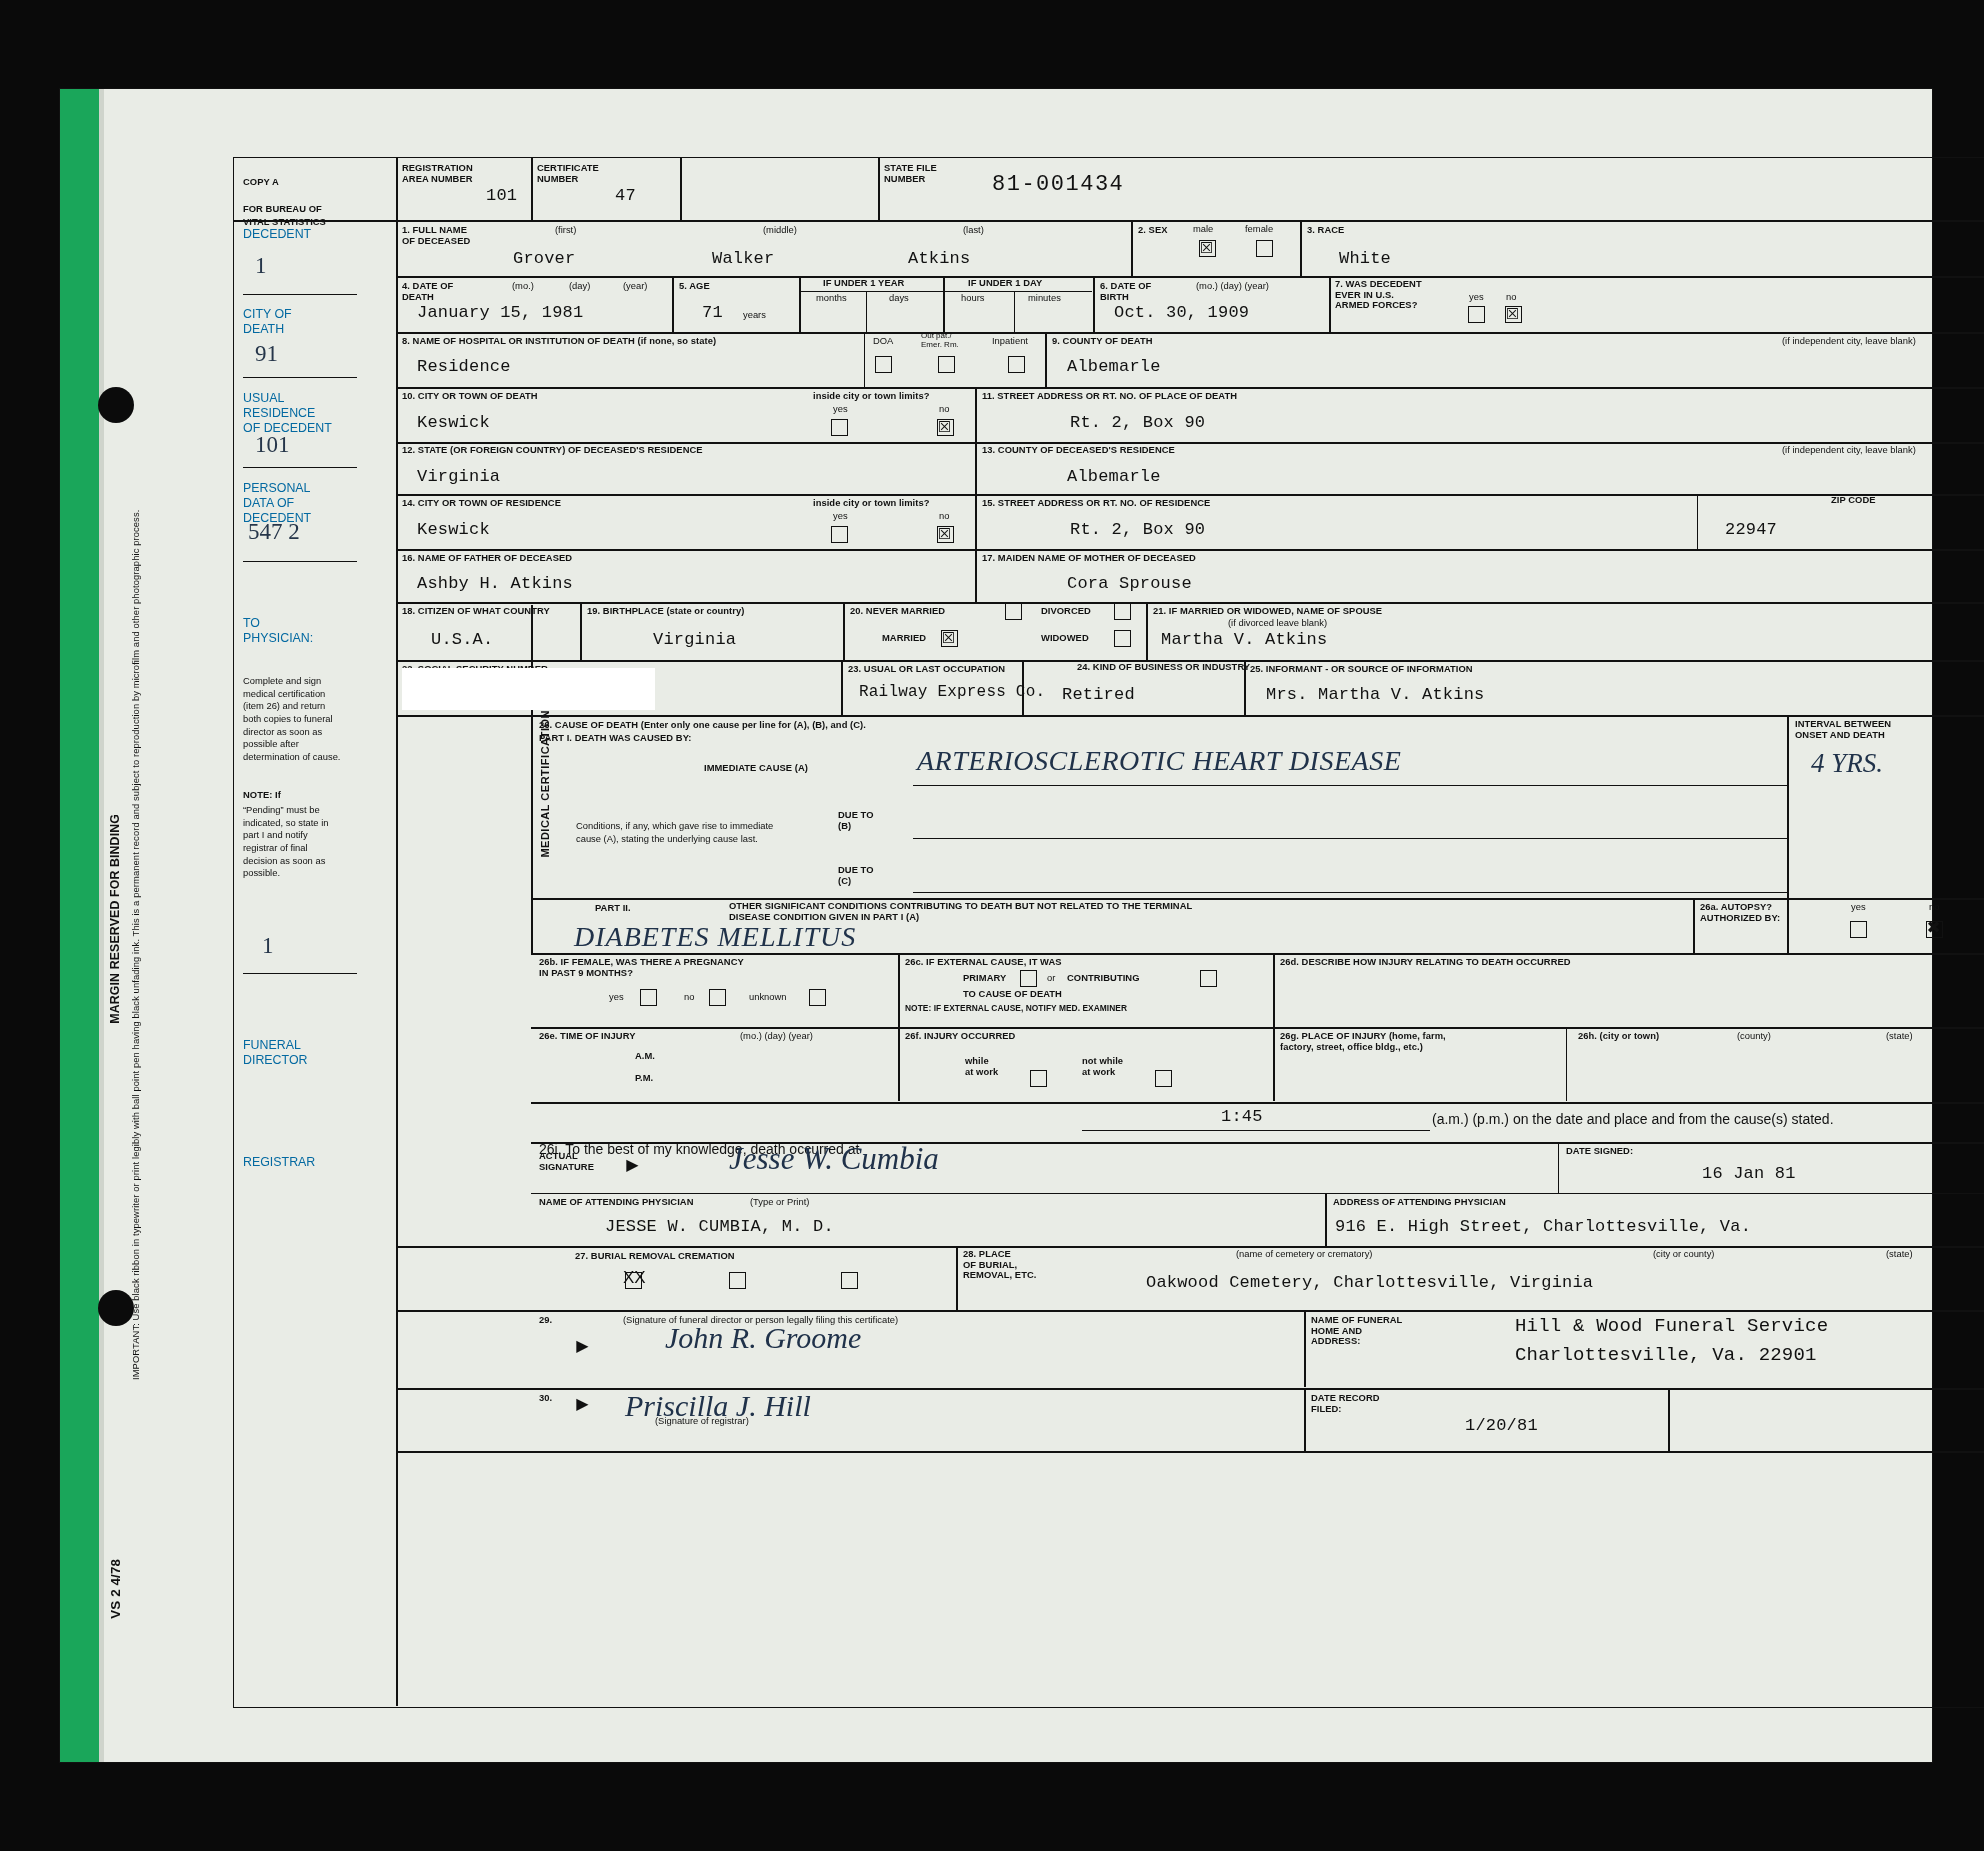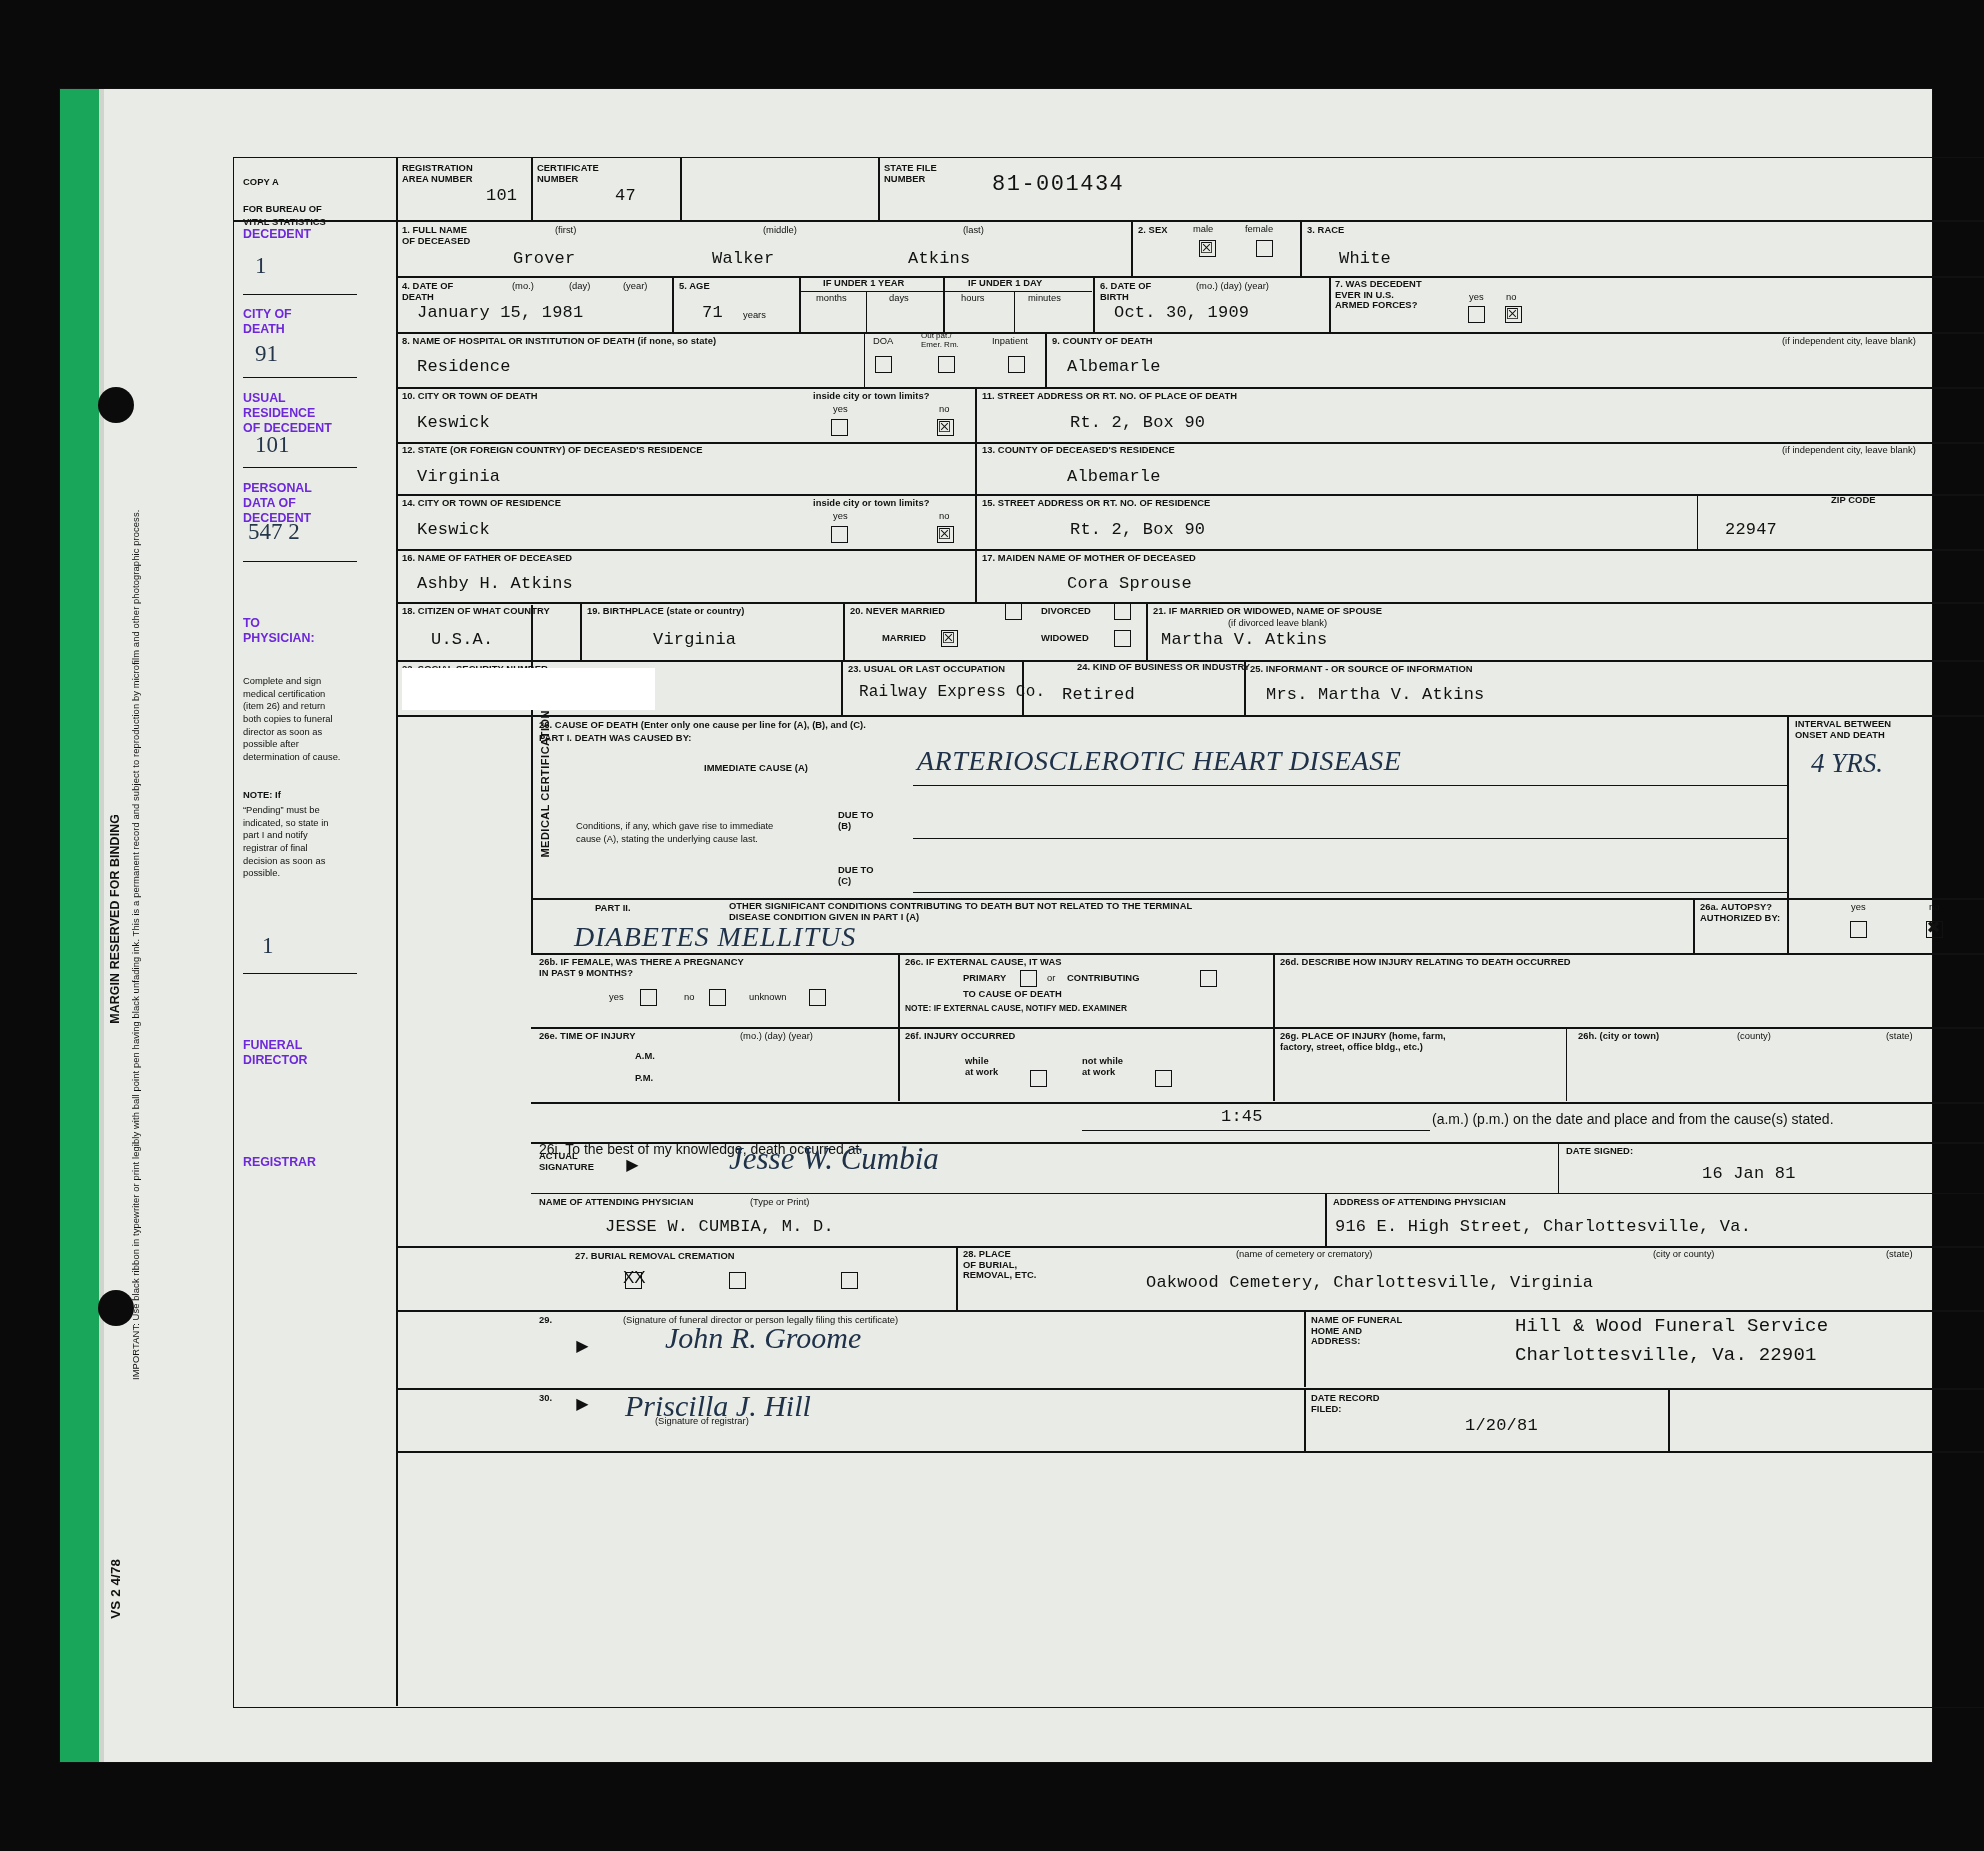--- a/index.html
+++ b/index.html
@@ -18,21 +18,21 @@
   .frame{position:absolute;left:45px;top:68px;width:1763px;height:1549px;border:1.5px solid #111;}
   .lbl{position:absolute;font-size:9.4px;font-weight:bold;color:#111;line-height:1.12;letter-spacing:0.05px;}
   .lbln{position:absolute;font-size:9.4px;color:#111;line-height:1.12;}
   .val{position:absolute;font-family:"Liberation Mono",monospace;font-size:17px;color:#111;letter-spacing:0.2px;}
   .valbig{position:absolute;font-family:"Liberation Mono",monospace;font-size:22px;color:#111;letter-spacing:1.5px;}
   .hline{position:absolute;background:#111;height:1.5px;}
   .vline{position:absolute;background:#111;width:1.5px;}
   .box{position:absolute;border:1.5px solid #111;width:15px;height:15px;background:transparent;}
   .xmark{position:absolute;font-family:"Liberation Sans",sans-serif;font-size:15px;line-height:15px;text-align:center;color:#111;}
   .script{position:absolute;font-family:"Liberation Serif",serif;font-style:italic;color:#20324a;}
-  .sideLabel{position:absolute;font-size:12.4px;font-weight:bold;color:#6d28d9;line-height:1.2;}
+  .sideLabel{position:absolute;font-size:12.4px;font-weight:normal;color:#0369a1;line-height:1.2;}
   .sideVal{position:absolute;font-family:"Liberation Serif",serif;font-size:23px;color:#26364a;}
   .sideUnder{position:absolute;background:#111;height:1px;}
   .medcert{position:absolute;writing-mode:vertical-rl;transform:rotate(180deg);font-size:11px;font-weight:bold;letter-spacing:0.5px;color:#111;}
   .notetxt{position:absolute;font-size:9.4px;color:#111;line-height:1.35;}
   .redact{position:absolute;background:#ffffff;}
 </style>
 </head>
 <body>
 
 <div class="page">

